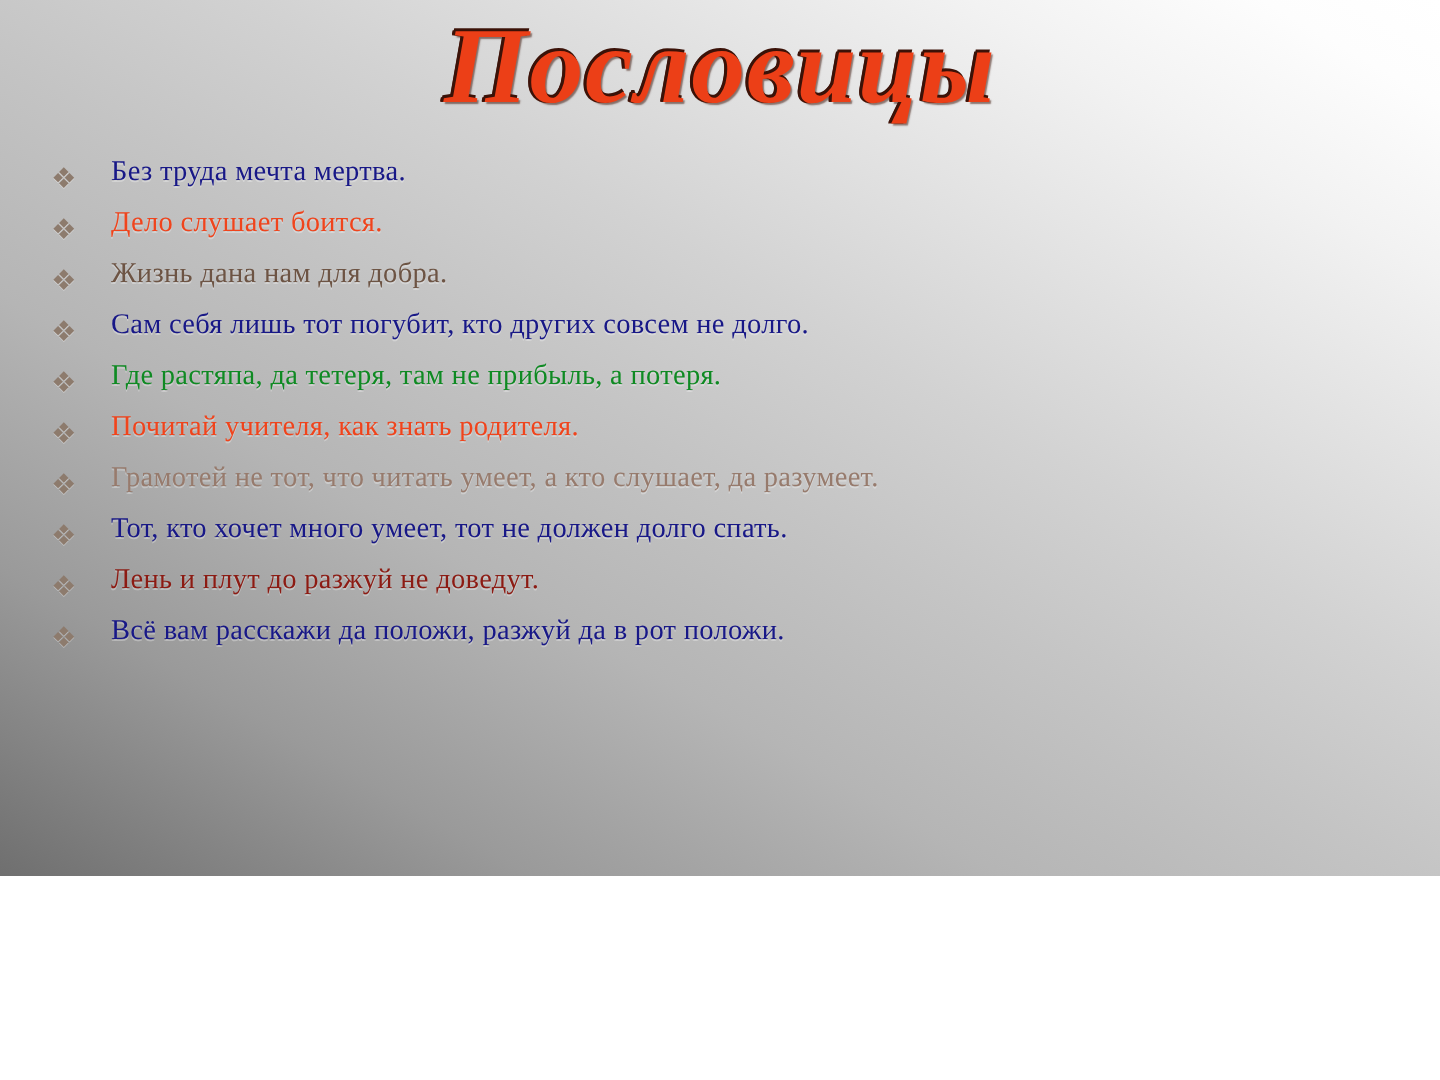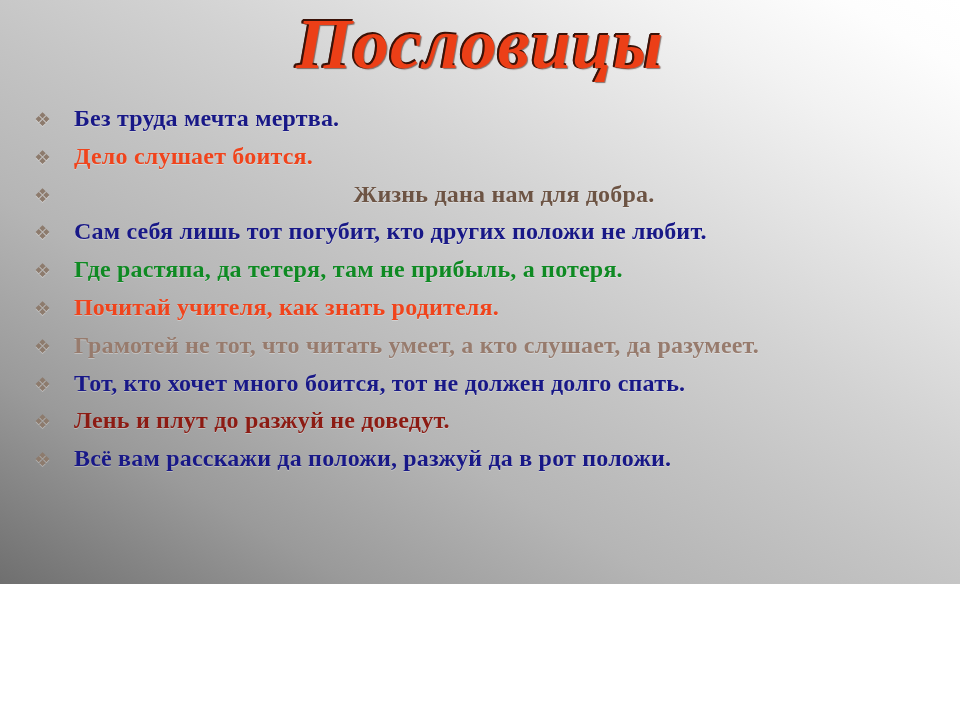--- a/index.html
+++ b/index.html
@@ -81,31 +81,31 @@
     font-size: 19px;
     line-height: 1;
     color: #8d7b6d;
     font-family: "DejaVu Sans", sans-serif;
     text-shadow: 0 1px 0 rgba(255,255,255,0.35);
     user-select: none;
   }
   .proverb-text {
     flex: 1 1 auto;
     font-family: "Liberation Serif", "DejaVu Serif", serif;
-    font-weight: bold;
-    font-size: 24px;
+    font-weight: normal;
+    font-size: 19px;
     line-height: 1.20;
     letter-spacing: 0.2px;
     text-shadow: 0 1px 0 rgba(255,255,255,0.30);
   }
 
   
   .c-navy   { color: #181887; }
   .c-orange { color: #f0441c; }
-  .c-brown  { color: #6d5444; text-align: center; }
+  .c-brown  { color: #6d5444; }
   .c-green  { color: #0f8a23; }
   .c-tan    { color: #977b6d; }
   .c-maroon { color: #8c1b13; }
 </style>
 </head>
 <body>
 
 <div id="slide">
 
   <div id="title-area">
@@ -120,37 +120,37 @@
       <li class="proverb-item">
         <span class="bullet-icon">❖</span>
         <span class="proverb-text c-orange" style="color: rgb(240, 68, 28);">Дело слушает боится.</span>
       </li>
       <li class="proverb-item">
         <span class="bullet-icon">❖</span>
         <span class="proverb-text c-brown" style="color: rgb(109, 84, 68);">Жизнь дана нам для добра.</span>
       </li>
       <li class="proverb-item">
         <span class="bullet-icon">❖</span>
-        <span class="proverb-text c-navy" style="color: rgb(24, 24, 135);">Сам себя лишь тот погубит, кто других положи не любит.</span>
+        <span class="proverb-text c-navy" style="color: rgb(24, 24, 135);">Сам себя лишь тот погубит, кто других совсем не долго.</span>
       </li>
       <li class="proverb-item">
         <span class="bullet-icon">❖</span>
         <span class="proverb-text c-green" style="color: rgb(15, 138, 35);">Где растяпа, да тетеря, там не прибыль, а потеря.</span>
       </li>
       <li class="proverb-item">
         <span class="bullet-icon">❖</span>
         <span class="proverb-text c-orange" style="color: rgb(240, 68, 28);">Почитай учителя, как знать родителя.</span>
       </li>
       <li class="proverb-item">
         <span class="bullet-icon">❖</span>
         <span class="proverb-text c-tan" style="color: rgb(151, 123, 109);">Грамотей не тот, что читать умеет, а кто слушает, да разумеет.</span>
       </li>
       <li class="proverb-item">
         <span class="bullet-icon">❖</span>
-        <span class="proverb-text c-navy" style="color: rgb(24, 24, 135);">Тот, кто хочет много боится, тот не должен долго спать.</span>
+        <span class="proverb-text c-navy" style="color: rgb(24, 24, 135);">Тот, кто хочет много умеет, тот не должен долго спать.</span>
       </li>
       <li class="proverb-item">
         <span class="bullet-icon">❖</span>
         <span class="proverb-text c-maroon" style="color: rgb(140, 27, 19);">Лень и плут до разжуй не доведут.</span>
       </li>
       <li class="proverb-item">
         <span class="bullet-icon">❖</span>
         <span class="proverb-text c-navy" style="color: rgb(24, 24, 135);">Всё вам расскажи да положи, разжуй да в рот положи.</span>
       </li>
     </ul>

